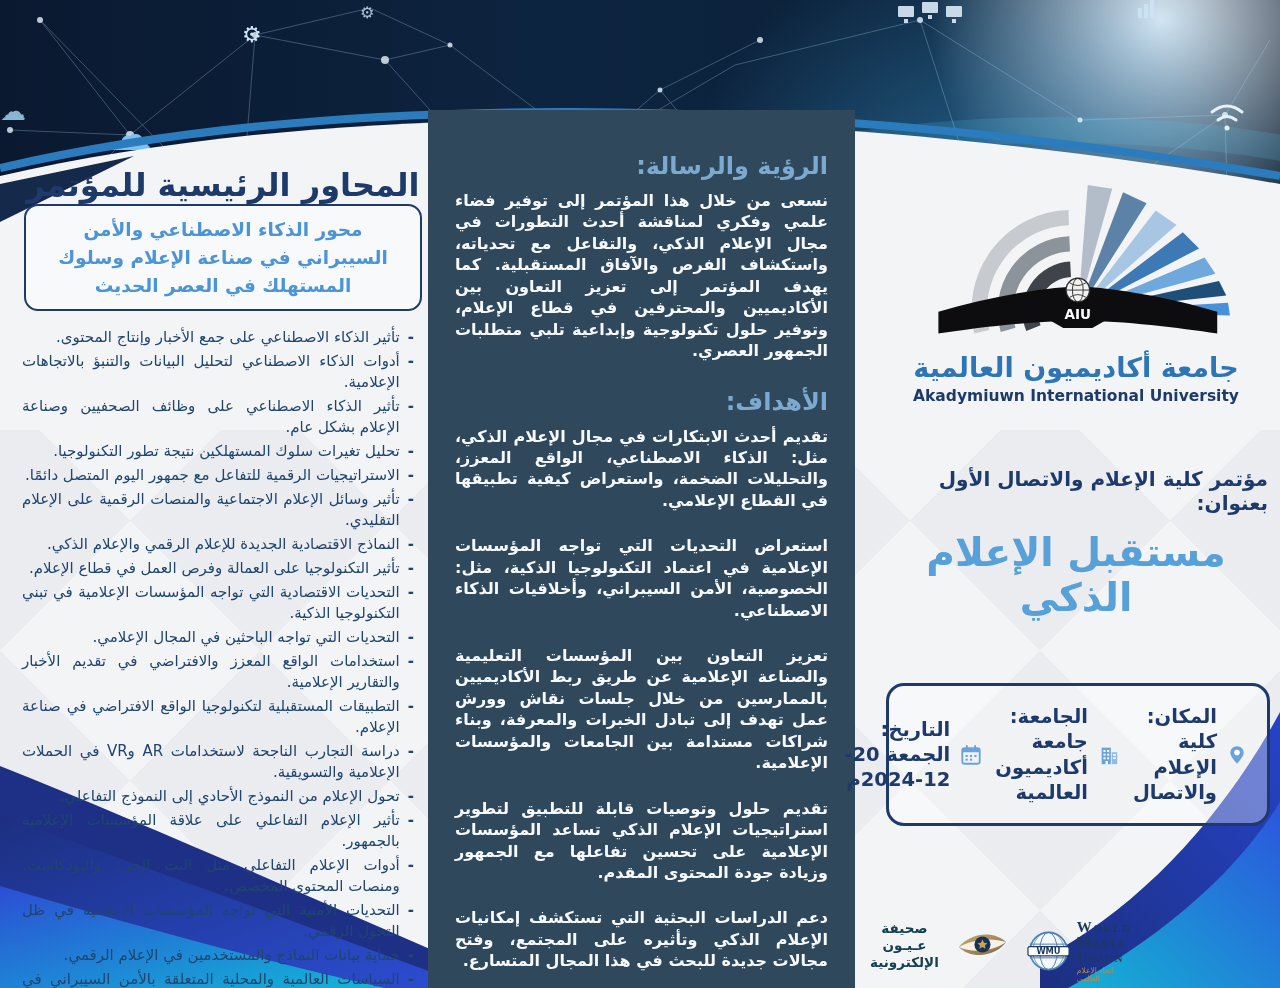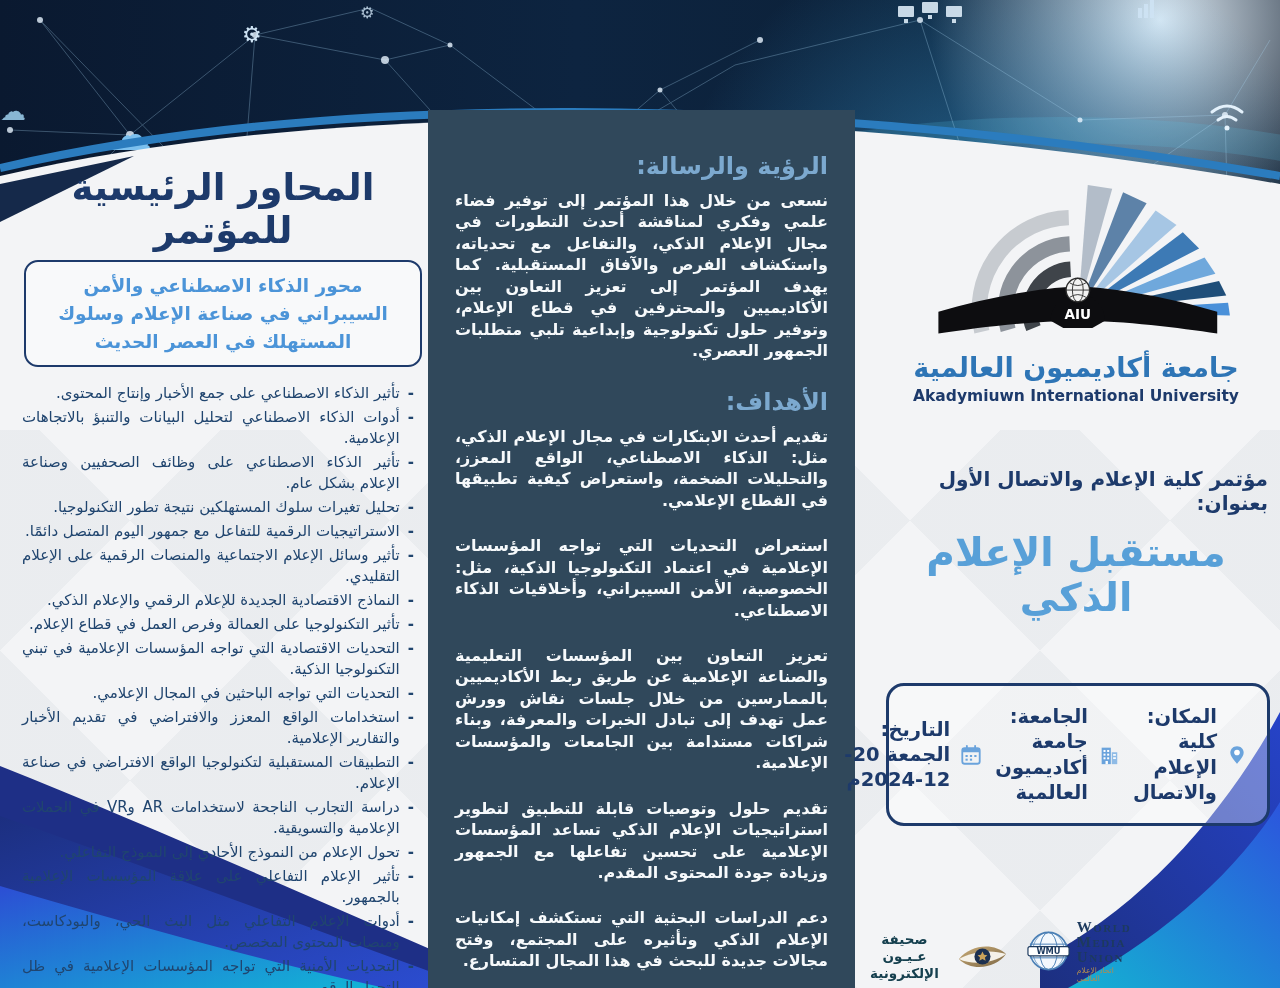--- a/index.html
+++ b/index.html
@@ -18,21 +18,21 @@
   }
   .photo{position:absolute;top:0;left:0;width:1280px;height:430px;z-index:1;}
   .curve-svg{position:absolute;top:0;left:0;width:1280px;height:430px;z-index:2;pointer-events:none;}
   .wave{position:absolute;z-index:2;pointer-events:none;}
   .wave-left{left:0;bottom:0;width:520px;height:230px;}
   .wave-right{right:0;bottom:0;width:240px;height:290px;}
 
   
   .col-left{position:absolute;z-index:3;left:22px;top:166px;width:402px;direction:rtl;}
   .col-left h2{
-    margin:0 0 8px;text-align:center;color:#1d3a6b;font-size:37px;font-weight:bold;letter-spacing:0;
+    margin:0 0 0;text-align:center;color:#1d3a6b;font-size:32px;font-weight:bold;letter-spacing:0;
   }
   .topic-box{
     border:2.5px solid #1d3a6b;border-radius:14px;padding:10px 12px;margin:0 2px;
     text-align:center;color:#4b94d8;font-weight:bold;font-size:18.5px;line-height:1.5;
     background:rgba(255,255,255,.45);
   }
   .bullets{margin:16px 10px 0 0;padding:0;list-style:none;color:#20456f;font-size:15px;line-height:1.4;}
   .bullets li{display:flex;gap:8px;margin-bottom:3px;}
   .bullets .dash{flex:0 0 auto;font-weight:bold;}
   .bullets .btext{flex:1 1 auto;text-align:justify;}
@@ -58,21 +58,21 @@
   .conf-t1{color:#58a0d8;font-size:39px;font-weight:bold;text-align:center;margin-top:16px;line-height:1.15;}
   .conf-t2{color:#58a0d8;font-size:39px;font-weight:bold;text-align:center;margin-top:8px;line-height:1.15;}
   .info-box{
     margin:62px 18px 0 22px;border:3px solid #1d3a6b;border-radius:18px;
     padding:18px 20px;display:flex;gap:13px;background:rgba(255,255,255,.35);
   }
   .info-row{display:flex;align-items:center;gap:10px;color:#1d3a6b;font-weight:bold;font-size:19.5px;line-height:1.3;}
   .info-row svg{flex:0 0 auto;}
 
   
-  .partners{position:absolute;z-index:3;left:858px;top:920px;width:280px;display:flex;align-items:flex-end;gap:18px;direction:ltr;}
+  .partners{position:absolute;z-index:3;left:858px;top:920px;width:280px;display:flex;align-items:flex-start;gap:18px;direction:ltr;}
   .eye-block{display:flex;align-items:center;gap:6px;}
   .eye-text{direction:rtl;text-align:center;color:#16404f;font-size:13.5px;font-weight:bold;line-height:1.25;}
   .wmu-block{display:flex;align-items:center;gap:6px;}
   .wmu-text{display:flex;flex-direction:column;line-height:1;}
   .wmu-line{font-family:"Liberation Serif",serif;font-size:11px;letter-spacing:1.5px;color:#1d3a5e;font-weight:bold;text-transform:uppercase;}
   .wmu-line::first-letter{font-size:15px;}
   .wmu-tagline{font-size:7.5px;color:#b08d4f;margin-top:2px;direction:rtl;text-align:left;}
 </style>
 </head>
 <body>

